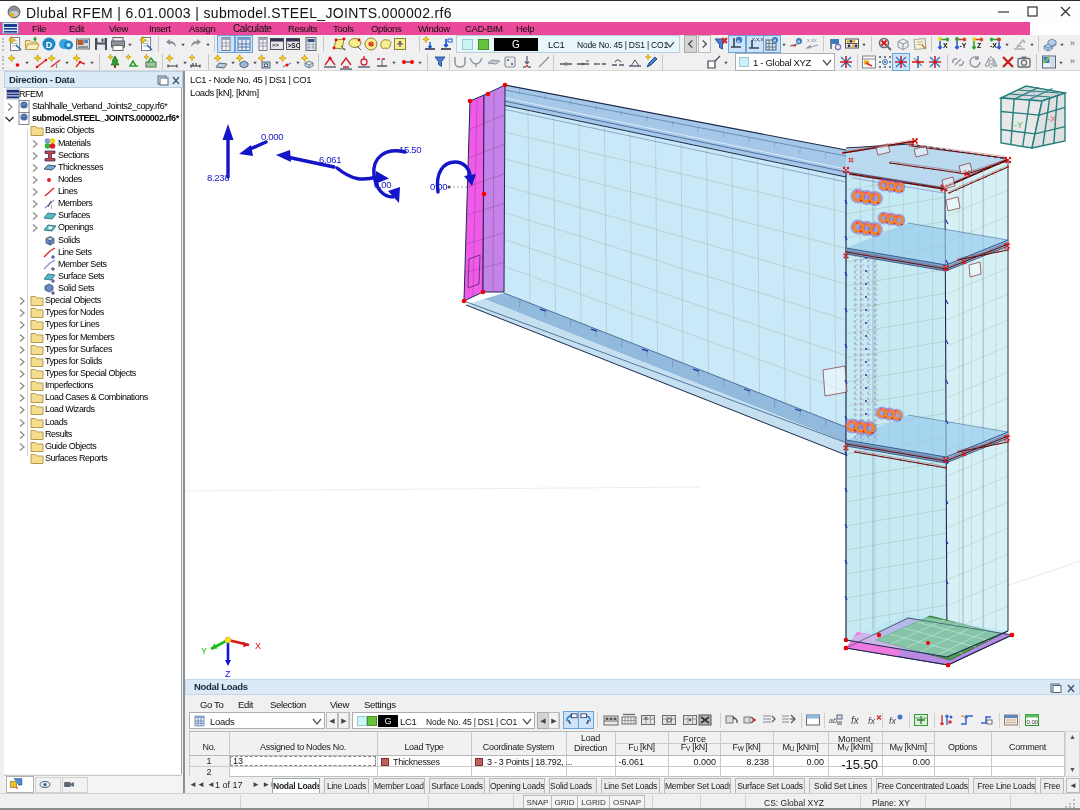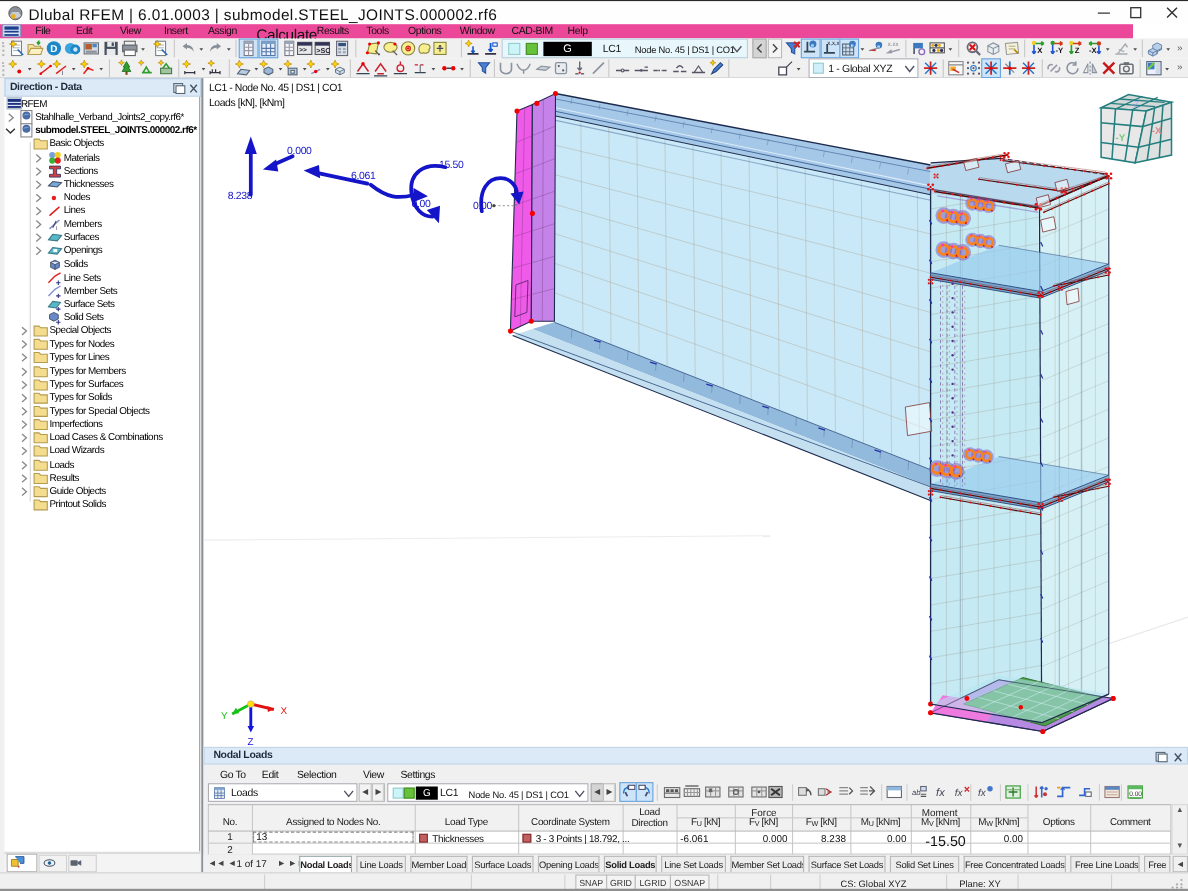--- a/index.html
+++ b/index.html
@@ -28,21 +28,21 @@
  <rect x="0.5" y="0.5" width="16" height="11" fill="#dde8f4" stroke="#7aa2c8" stroke-width="1"></rect>
  <rect x="2" y="2" width="13" height="3" fill="#1d3d8f"></rect>
         <rect x="2" y="6" width="13" height="1.6" fill="#1d3d8f"></rect>
         <rect x="2" y="9" width="13" height="1.6" fill="#1d3d8f"></rect>
 </svg>
       <span class="abs" style="left:32px;top:1px;font-size:9.5px;letter-spacing:-0.35px;color:#111">File</span>
       <span class="abs" style="left:69px;top:1px;font-size:9.5px;letter-spacing:-0.35px;color:#111">Edit</span>
       <span class="abs" style="left:109px;top:1px;font-size:9.5px;letter-spacing:-0.35px;color:#111">View</span>
       <span class="abs" style="left:149px;top:1px;font-size:9.5px;letter-spacing:-0.35px;color:#111">Insert</span>
       <span class="abs" style="left:189px;top:1px;font-size:9.5px;letter-spacing:-0.35px;color:#111">Assign</span>
-      <span class="abs" style="left:233px;top:1px;font-size:14px;letter-spacing:-0.35px;color:#111">Calculate</span>
+      <span class="abs" style="left:233px;top:1px;font-size:10px;letter-spacing:-0.35px;color:#111">Calculate</span>
       <span class="abs" style="left:288px;top:1px;font-size:9.5px;letter-spacing:-0.35px;color:#111">Results</span>
       <span class="abs" style="left:333px;top:1px;font-size:9.5px;letter-spacing:-0.35px;color:#111">Tools</span>
       <span class="abs" style="left:371px;top:1px;font-size:9.5px;letter-spacing:-0.35px;color:#111">Options</span>
       <span class="abs" style="left:418px;top:1px;font-size:9.5px;letter-spacing:-0.35px;color:#111">Window</span>
       <span class="abs" style="left:465px;top:1px;font-size:9.5px;letter-spacing:-0.35px;color:#111">CAD-BIM</span>
       <span class="abs" style="left:516px;top:1px;font-size:9.5px;letter-spacing:-0.35px;color:#111">Help</span>
     </div>
 <div class="abs" style="left:0;top:35px;width:1080px;height:18px;background:#f0f0f0"></div>
     <div class="abs" style="left:0;top:53px;width:1080px;height:18px;background:#f0f0f0;border-bottom:1px solid #d8d8d8"></div>
     <div class="abs" style="left:2px;top:38px;width:3px;height:13px;border-left:2px dotted #bbb"></div>
@@ -796,21 +796,21 @@
     <svg class="abs" style="left:17px;top:441.77000000000004px" width="10" height="10" viewBox="0 0 10 10">
       <path d="M3 1.5 L7 5 L3 8.5" fill="none" stroke="#888" stroke-width="1.2"></path>
     </svg>
     <svg class="abs" style="left:30px;top:439.77000000000004px" width="14" height="14" viewBox="0 0 14 14">
       <path d="M1 2.5 L5.5 2.5 L7 4 L13 4 L13 11.5 L1 11.5 Z" fill="#f5dd8f" stroke="#b49b4e"></path>
     </svg>
     <span class="abs" style="left:45px;top:440.77000000000004px;font-size:9px;letter-spacing:-0.45px;font-weight:normal;color:#000;white-space:nowrap">Guide Objects</span>
     <svg class="abs" style="left:30px;top:451.90000000000003px" width="14" height="14" viewBox="0 0 14 14">
       <path d="M1 2.5 L5.5 2.5 L7 4 L13 4 L13 11.5 L1 11.5 Z" fill="#f5dd8f" stroke="#b49b4e"></path>
     </svg>
-    <span class="abs" style="left:45px;top:452.90000000000003px;font-size:9px;letter-spacing:-0.45px;font-weight:normal;color:#000;white-space:nowrap">Printout Solids</span>
+    <span class="abs" style="left:45px;top:452.90000000000003px;font-size:9px;letter-spacing:-0.45px;font-weight:normal;color:#000;white-space:nowrap">Surfaces Reports</span>
     <div class="abs" style="left:27px;top:129.39px;width:1px;height:327px;background:#d5d5d5"></div>
     <div class="abs" style="left:4px;top:775px;width:178px;height:18px;background:#f4f4f4;border-top:1px solid #c8c8c8">
  <div class="abs" style="left:2px;top:0px;width:28px;height:17px;background:#fff;border:1px solid #b0b0b0"></div>
       <div class="abs" style="left:31px;top:1px;width:26px;height:16px;background:#f2f2f2;border:1px solid #d0d0d0"></div>
       <div class="abs" style="left:58px;top:1px;width:26px;height:16px;background:#f2f2f2;border:1px solid #d0d0d0"></div>
 </div>
     <svg class="ic" style="left:9px;top:777px" width="15" height="14" viewBox="0 0 16 16">
       <path d="M1 5 L8 5 L8 12 L1 12 Z" fill="#f0c030" stroke="#a8862a"></path>
       <path d="M5 2 L14 2 L14 9 L10 9" fill="#4a90d9" stroke="#2a5a9a"></path>
       <path d="M7 12 l2 2 l0.5 -2.5" fill="#d04040"></path>
@@ -1743,21 +1743,21 @@
     <span class="abs" style="left:1069px;top:766px;font-size:7px;color:#555">▼</span>
     <div class="abs" style="left:185px;top:777px;width:895px;height:16px;background:#f0f0f0"></div>
     <span class="abs" style="left:189px;top:780px;font-size:8px;color:#444">◄◄&nbsp;◄</span>
     <span class="abs" style="left:215px;top:780px;font-size:9px;color:#222">1 of 17</span>
     <span class="abs" style="left:252px;top:780px;font-size:8px;color:#444">►&nbsp;►►</span>
     <div class="abs" style="left:272px;top:778px;width:48px;height:15px;background:#ffffff;border:1px solid #9aa;border-bottom:none;font-size:8.5px;letter-spacing:-0.25px;font-weight:bold;color:#222;text-align:center;line-height:14px;overflow:hidden;white-space:nowrap">Nodal Loads</div>
     <div class="abs" style="left:324px;top:778px;width:45px;height:15px;background:#ececec;border:1px solid #b8b8b8;border-bottom:none;font-size:8.5px;letter-spacing:-0.25px;font-weight:normal;color:#222;text-align:center;line-height:14px;overflow:hidden;white-space:nowrap">Line Loads</div>
     <div class="abs" style="left:373px;top:778px;width:52px;height:15px;background:#ececec;border:1px solid #b8b8b8;border-bottom:none;font-size:8.5px;letter-spacing:-0.25px;font-weight:normal;color:#222;text-align:center;line-height:14px;overflow:hidden;white-space:nowrap">Member Loads</div>
     <div class="abs" style="left:429px;top:778px;width:56px;height:15px;background:#ececec;border:1px solid #b8b8b8;border-bottom:none;font-size:8.5px;letter-spacing:-0.25px;font-weight:normal;color:#222;text-align:center;line-height:14px;overflow:hidden;white-space:nowrap">Surface Loads</div>
     <div class="abs" style="left:489px;top:778px;width:56px;height:15px;background:#ececec;border:1px solid #b8b8b8;border-bottom:none;font-size:8.5px;letter-spacing:-0.25px;font-weight:normal;color:#222;text-align:center;line-height:14px;overflow:hidden;white-space:nowrap">Opening Loads</div>
-    <div class="abs" style="left:549px;top:778px;width:48px;height:15px;background:#ececec;border:1px solid #b8b8b8;border-bottom:none;font-size:8.5px;letter-spacing:-0.25px;font-weight:bold;color:#222;text-align:center;line-height:14px;overflow:hidden;white-space:nowrap">Solid Loads</div>
+    <div class="abs" style="left:549px;top:778px;width:48px;height:15px;background:#ececec;border:1px solid #b8b8b8;border-bottom:none;font-size:8.5px;letter-spacing:-0.25px;font-weight:normal;color:#222;text-align:left;line-height:14px;overflow:hidden;white-space:nowrap">Solid Loads</div>
     <div class="abs" style="left:601px;top:778px;width:59px;height:15px;background:#ececec;border:1px solid #b8b8b8;border-bottom:none;font-size:8.5px;letter-spacing:-0.25px;font-weight:normal;color:#222;text-align:center;line-height:14px;overflow:hidden;white-space:nowrap">Line Set Loads</div>
     <div class="abs" style="left:664px;top:778px;width:67px;height:15px;background:#ececec;border:1px solid #b8b8b8;border-bottom:none;font-size:8.5px;letter-spacing:-0.25px;font-weight:normal;color:#222;text-align:center;line-height:14px;overflow:hidden;white-space:nowrap">Member Set Loads</div>
     <div class="abs" style="left:735px;top:778px;width:70px;height:15px;background:#ececec;border:1px solid #b8b8b8;border-bottom:none;font-size:8.5px;letter-spacing:-0.25px;font-weight:normal;color:#222;text-align:center;line-height:14px;overflow:hidden;white-space:nowrap">Surface Set Loads</div>
     <div class="abs" style="left:809px;top:778px;width:63px;height:15px;background:#ececec;border:1px solid #b8b8b8;border-bottom:none;font-size:8.5px;letter-spacing:-0.25px;font-weight:normal;color:#222;text-align:center;line-height:14px;overflow:hidden;white-space:nowrap">Solid Set Lines</div>
     <div class="abs" style="left:876px;top:778px;width:93px;height:15px;background:#ececec;border:1px solid #b8b8b8;border-bottom:none;font-size:8.5px;letter-spacing:-0.25px;font-weight:normal;color:#222;text-align:center;line-height:14px;overflow:hidden;white-space:nowrap">Free Concentrated Loads</div>
     <div class="abs" style="left:973px;top:778px;width:63px;height:15px;background:#ececec;border:1px solid #b8b8b8;border-bottom:none;font-size:8.5px;letter-spacing:-0.25px;font-weight:normal;color:#222;text-align:right;line-height:14px;overflow:hidden;white-space:nowrap">Free Line Loads</div>
     <div class="abs" style="left:1040px;top:778px;width:24px;height:15px;background:#ececec;border:1px solid #b8b8b8;border-bottom:none;font-size:8.5px;letter-spacing:-0.25px;font-weight:normal;color:#222;text-align:center;line-height:14px;overflow:hidden;white-space:nowrap">Free </div>
     <div class="abs" style="left:1066px;top:778px;width:14px;height:15px;background:#f0f0f0;border:1px solid #bbb;text-align:center;font-size:8px;line-height:13px;color:#444">◄</div>
 <div class="abs" style="left:0;top:793px;width:1080px;height:17px;background:#f0f0f0;border-top:1px solid #d0d0d0"></div>
     <div class="abs" style="left:523px;top:795px;width:29px;height:14px;border:1px solid #b8b8b8;background:#f4f4f4;font-size:8px;color:#333;text-align:center;line-height:13px">SNAP</div>

